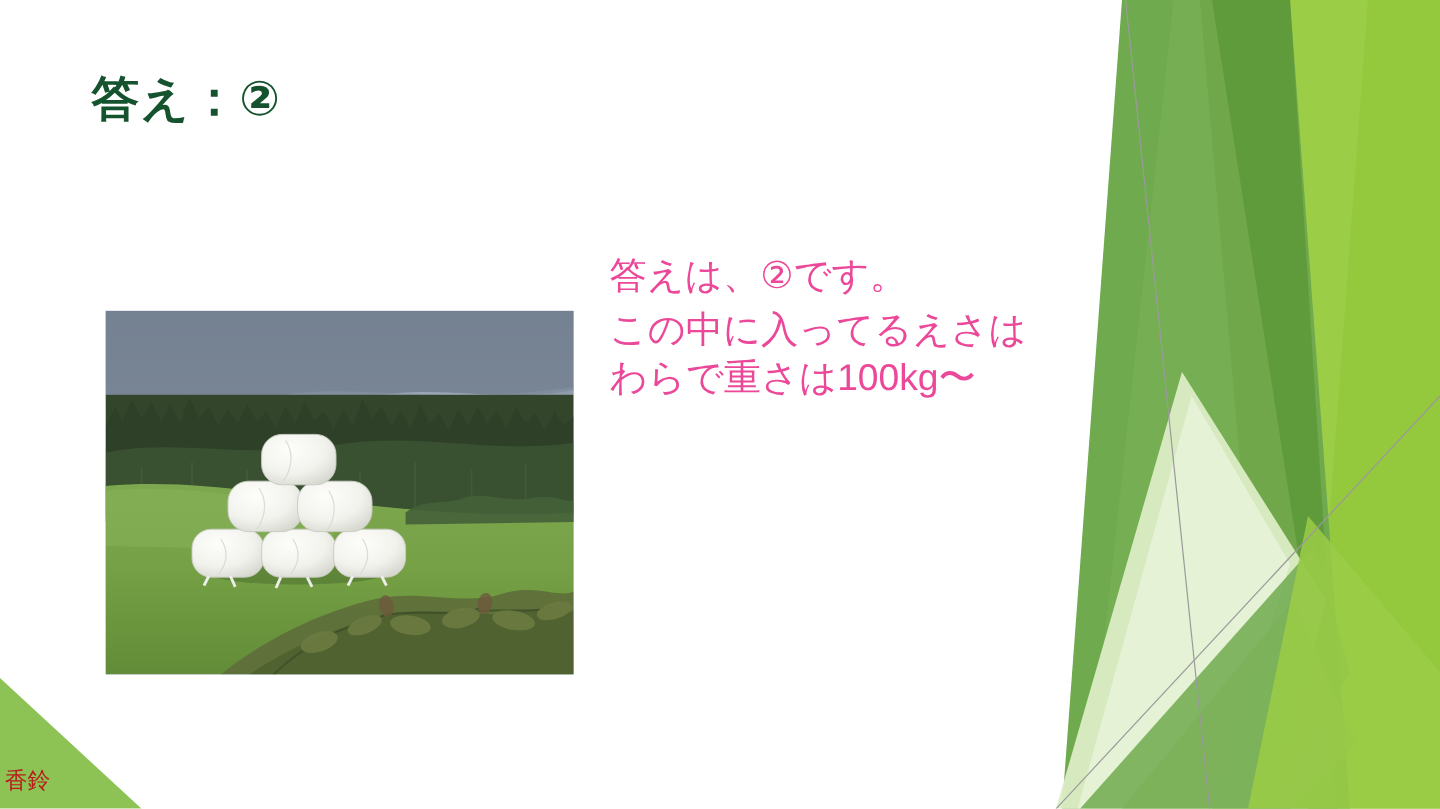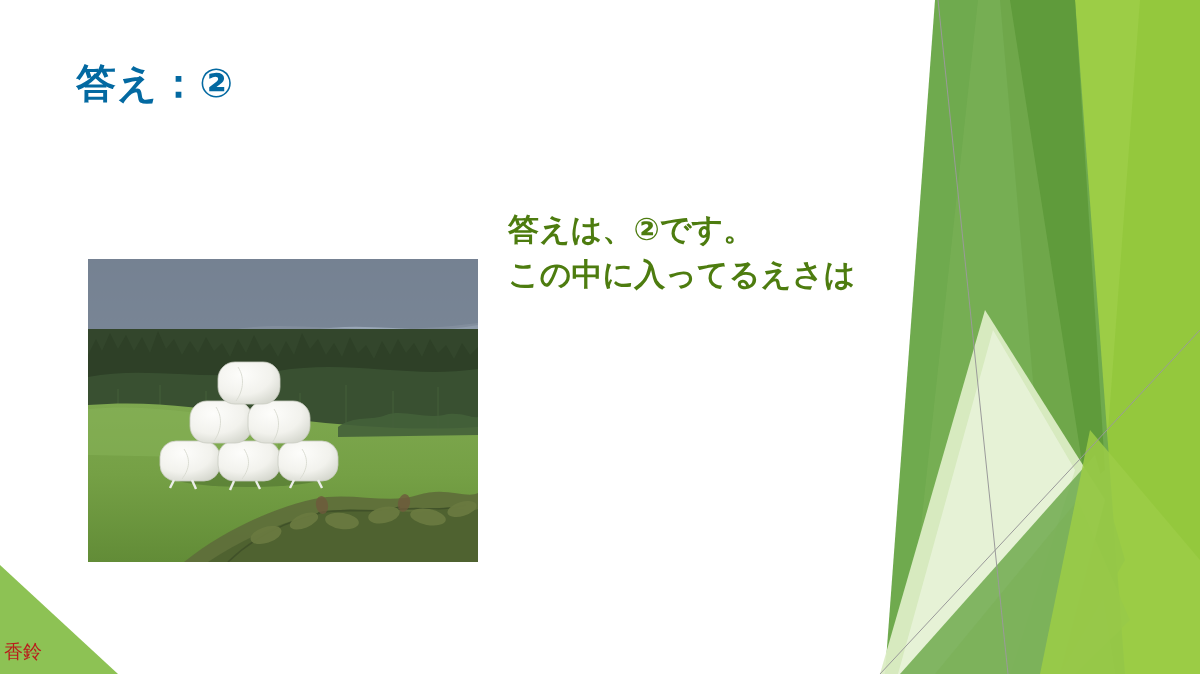--- a/index.html
+++ b/index.html
@@ -28,21 +28,21 @@
     pointer-events: none;
   }
 
   
   .title {
     position: absolute;
     left: 76px;
     top: 58px;
     font-size: 40px;
     font-weight: bold;
-    color: #0369a1;
+    color: #14532d;
     letter-spacing: 0.02em;
     line-height: 1.25;
     white-space: nowrap;
   }
 
   
   .photo-frame {
     position: absolute;
     left: 88px;
     top: 259px;
@@ -56,22 +56,22 @@
     width: 100%;
     height: 100%;
   }
 
   
   .body-text {
     position: absolute;
     left: 508px;
     top: 214px;
     width: 430px;
-    color: #4d7c0f;
-    font-weight: bold;
+    color: #ec4899;
+    font-weight: normal;
     font-size: 31px;
     line-height: 1.0;
   }
   .body-text .para {
     margin: 0 0 14px 0;
   }
   .body-text .para:last-child {
     margin-bottom: 0;
   }
   .body-text .line {
@@ -231,19 +231,20 @@
   </div>
 
   <div class="body-text">
 
     <div class="para">
       <span class="line">答えは、②です。</span>
     </div>
 
     <div class="para">
       <span class="line">この中に入ってるえさは</span>
+      <span class="line">わらで重さは100kg〜</span>
     </div>
 
   </div>
 
   <div class="footer-name">香鈴</div>
 
 </div>
 
 </body></html>

